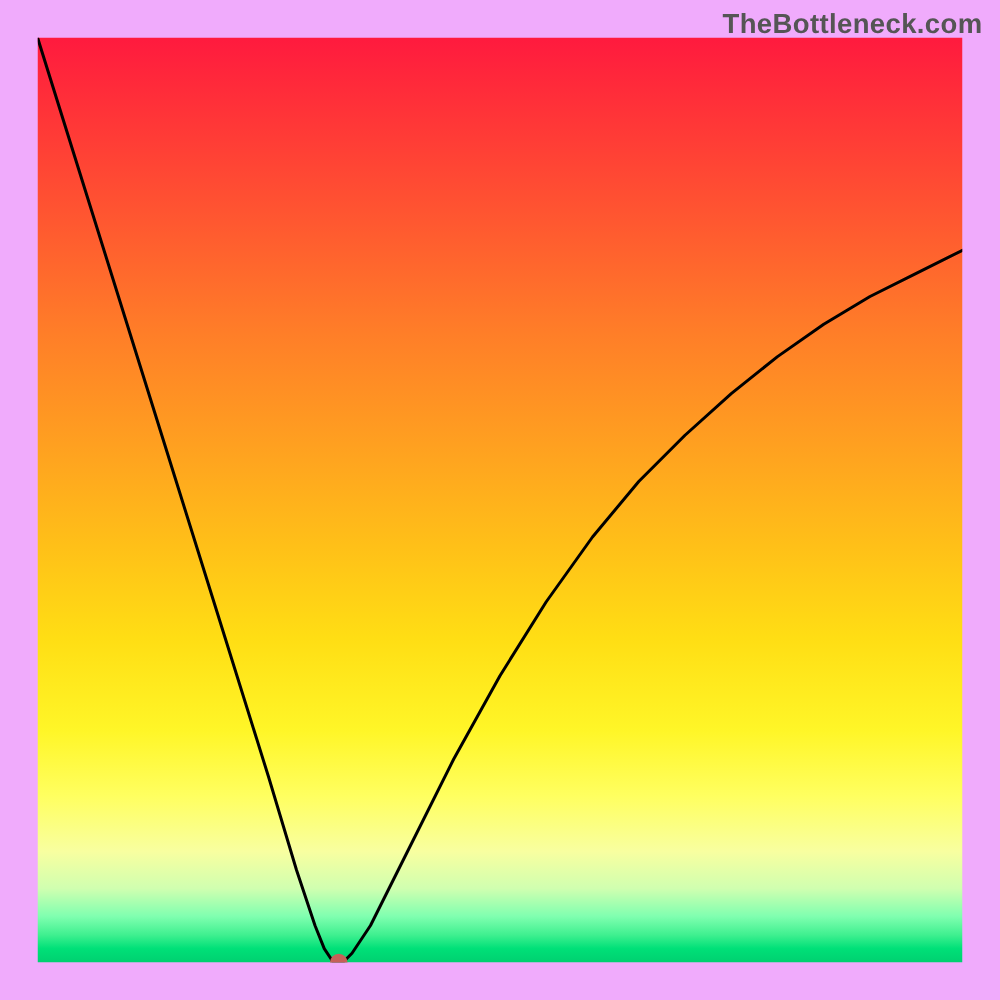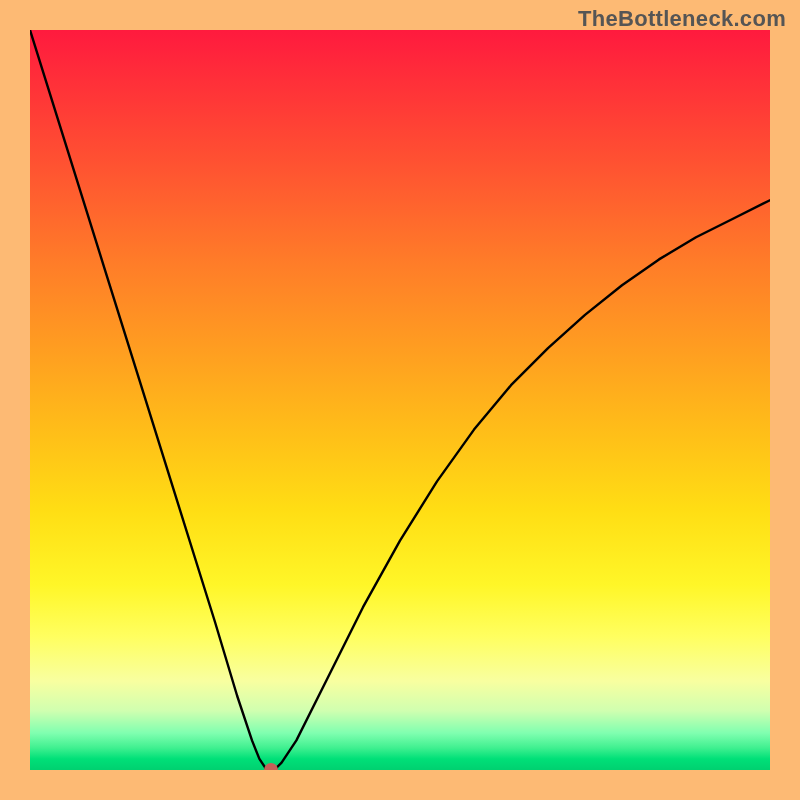--- a/index.html
+++ b/index.html
@@ -8,21 +8,21 @@
     width: 800px;
     height: 800px;
     background: #000;
     font-family: Arial, sans-serif;
     overflow: hidden;
   }
   .container {
     position: relative;
     width: 800px;
     height: 800px;
-    background: #fdba74;
+    background: #f0abfc;
   }
   .watermark {
     position: absolute;
     top: 6px;
     right: 14px;
     color: #555555;
     font-size: 22px;
     font-weight: bold;
     z-index: 10;
     letter-spacing: 0.3px;

